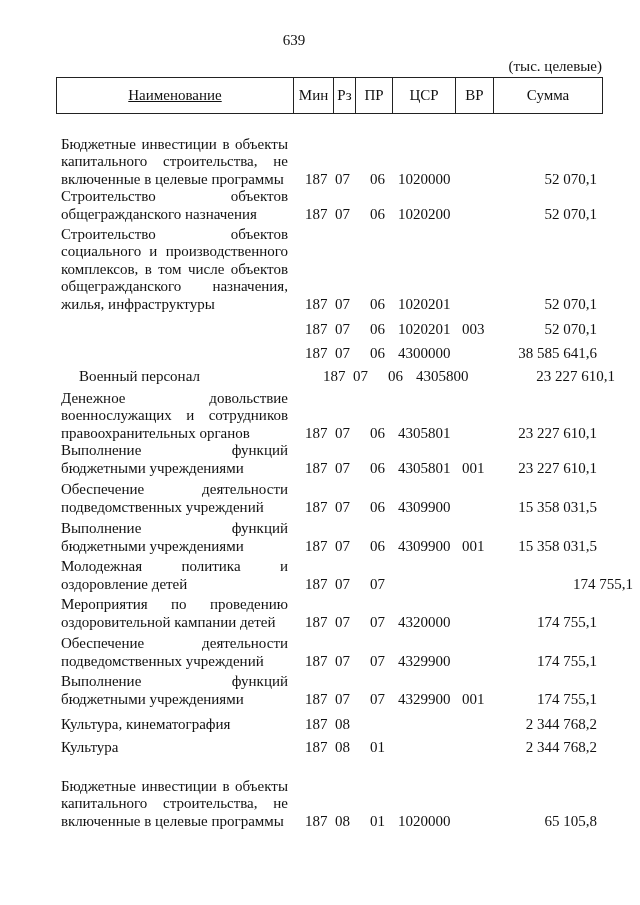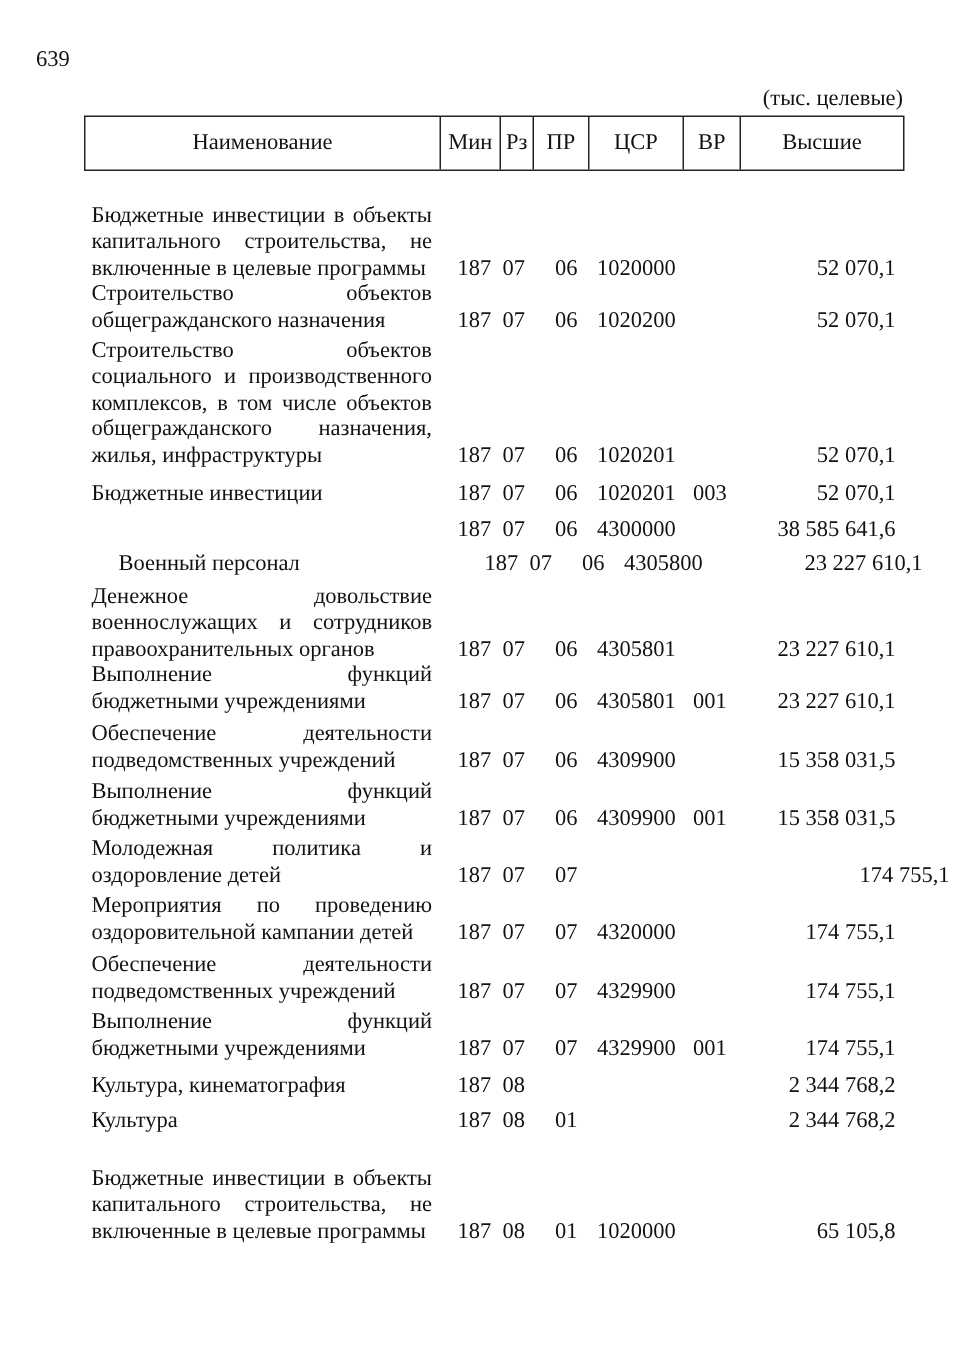--- a/index.html
+++ b/index.html
@@ -1,25 +1,25 @@
 <!DOCTYPE html>
 <html><head>
 <meta charset="utf-8">
 <style>
   html, body { margin:0; padding:0; background:#ffffff; }
   body { width:640px; height:905px; position:relative; overflow:hidden;
          font-family:"Liberation Serif","DejaVu Serif",serif; color:#111; }
-  .page-num { position:absolute; top:32px; left:0; width:588px; text-align:left; font-size:15px;margin-left:24px; }
+  .page-num { position:absolute; top:32px; left:0; width:588px; text-align:center; font-size:15px; }
   .units { position:absolute; top:58px; right:38px; font-size:15px; }
   .hdr { position:absolute; top:77px; left:56px; width:547px; height:37px;
          border:1px solid #222; box-sizing:border-box; display:flex; }
   .hdr > div { border-right:1px solid #222; box-sizing:border-box; display:flex;
                align-items:center; justify-content:center; font-size:15px; height:100%; }
   .hdr > div:last-child { border-right:none; }
-  .c-name { width:237px; } .c-min { width:40px; } .c-rz { width:22px; }
+  .c-name { width:237px;text-decoration:underline; } .c-min { width:40px; } .c-rz { width:22px; }
   .c-pr { width:37px; } .c-csr { width:63px; } .c-vr { width:38px;text-align:right; } .c-sum { flex:1; }
   .rows { position:absolute; left:0; top:0; width:640px; }
   .row { position:absolute; left:0; width:640px; font-size:15px; line-height:17.5px; }
   .nm { position:absolute; left:61px; width:227px; text-align:justify; text-align-last:left; bottom:0; }
   .v { position:absolute; bottom:0; white-space:nowrap; }
   .v-min { left:305px; } .v-rz { left:335px; } .v-pr { left:370px; }
   .v-csr { left:398px; } .v-vr { left:462px;text-align:right; }
   .v-sum { right:43px; text-align:right; }
 </style>
 </head>
@@ -28,21 +28,21 @@
 <div class="page-num">639</div>
 <div class="units">(тыс. целевые)</div>
 
 <div class="hdr">
   <div class="c-name">Наименование</div>
   <div class="c-min">Мин</div>
   <div class="c-rz">Рз</div>
   <div class="c-pr">ПР</div>
   <div class="c-csr">ЦСР</div>
   <div class="c-vr">ВР</div>
-  <div class="c-sum">Высшие</div>
+  <div class="c-sum">Сумма</div>
 </div>
 
 <div class="rows">
 
   <div class="row" style="top:0;height:188px;">
     <div class="nm">Бюджетные инвестиции в объекты капитального строительства, не включенные в целевые программы</div>
     <span class="v v-min">187</span>
     <span class="v v-rz">07</span>
     <span class="v v-pr">06</span>
     <span class="v v-csr">1020000</span>
@@ -61,21 +61,20 @@
   <div class="row" style="top:0;height:313px;">
     <div class="nm">Строительство объектов социального и производственного комплексов, в том числе объектов общегражданского назначения, жилья, инфраструктуры</div>
     <span class="v v-min">187</span>
     <span class="v v-rz">07</span>
     <span class="v v-pr">06</span>
     <span class="v v-csr">1020201</span>
     <span class="v v-vr"></span>
     <span class="v v-sum">52 070,1</span>
   </div>
   <div class="row" style="top:0;height:338px;">
-    <div class="nm">Бюджетные инвестиции</div>
     <span class="v v-min">187</span>
     <span class="v v-rz">07</span>
     <span class="v v-pr">06</span>
     <span class="v v-csr">1020201</span>
     <span class="v v-vr">003</span>
     <span class="v v-sum">52 070,1</span>
   </div>
   <div class="row" style="top:0;height:362px;">
     <span class="v v-min">187</span>
     <span class="v v-rz">07</span>

